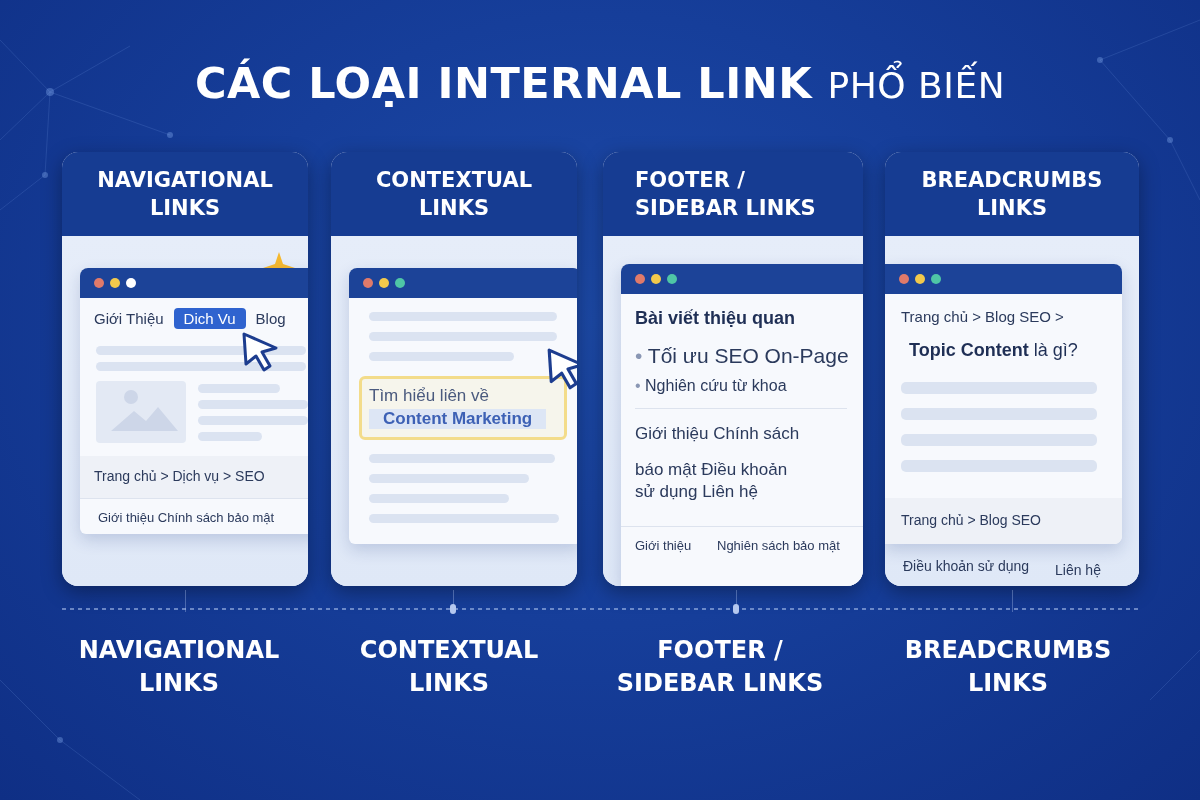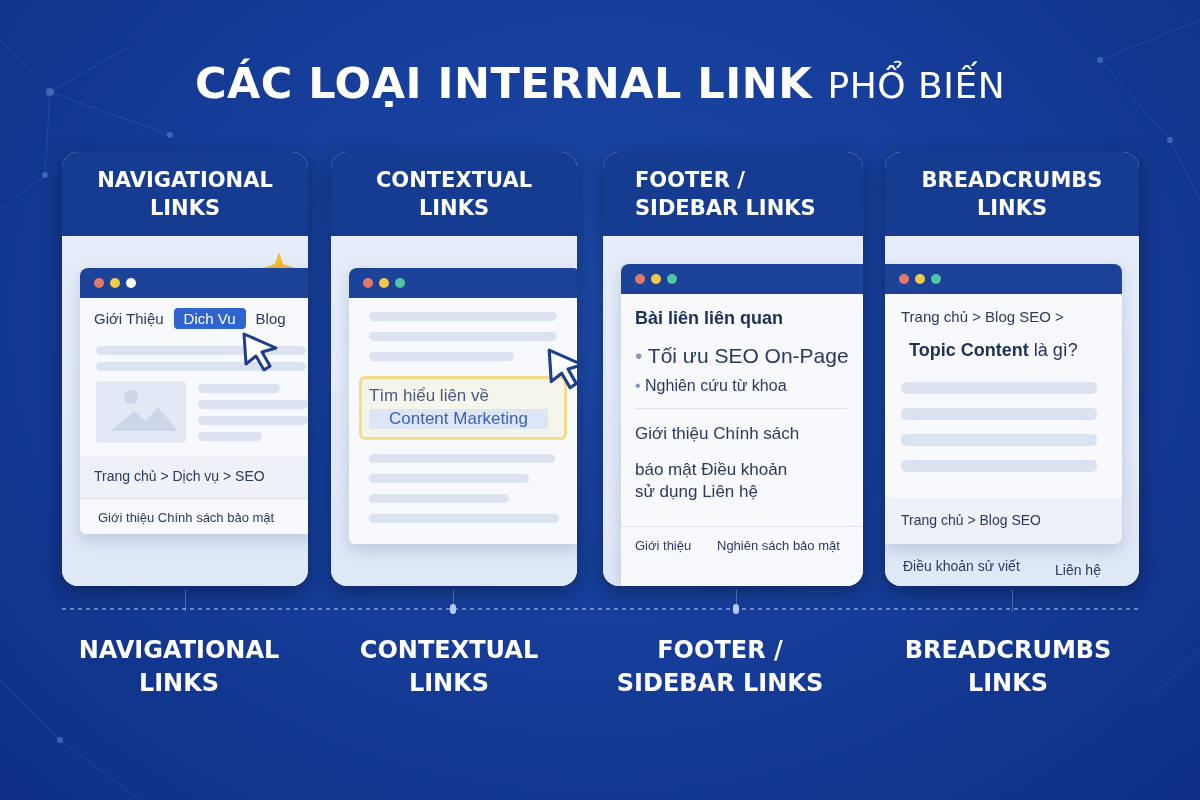--- a/index.html
+++ b/index.html
@@ -149,21 +149,21 @@
       <div class="win-bar">
         <span class="dot" style="background:#e07a6a"></span>
         <span class="dot" style="background:#f2c94c"></span>
         <span class="dot" style="background:#4fc6a6"></span>
       </div>
       <div class="line" style="left:20px; top:44px; width:188px;"></div>
       <div class="line" style="left:20px; top:64px; width:188px;"></div>
       <div class="line" style="left:20px; top:84px; width:145px;"></div>
       <div style="position:absolute; left:10px; top:108px; width:208px; height:64px; border:3px solid #f3dc8a; border-radius:6px; background:#f6f5ec;"></div>
       <div class="txt" style="left:20px; top:118px; font-size:17px; color:#4a5a7e;">Tìm hiểu liên về</div>
-      <div class="txt" style="left:20px; top:141px; font-size:17px; font-weight:normal; color:#3d61b5; background:#dde6f5; padding:0 20px;text-align:right;">Content Marketing</div>
+      <div class="txt" style="left:20px; top:141px; font-size:17px; font-weight:bold; color:#3d61b5; background:#dde6f5; padding:0 14px;text-align:right;">Content Marketing</div>
       <div class="line" style="left:20px; top:186px; width:186px;"></div>
       <div class="line" style="left:20px; top:206px; width:160px;"></div>
       <div class="line" style="left:20px; top:226px; width:140px;"></div>
       <div class="line" style="left:20px; top:246px; width:190px;"></div>
     </div>
     <svg style="position:absolute;left:214px;top:110px;" width="46" height="46" viewBox="0 0 44 44">
       <path d="M4 4 L36 18 L22 22 L30 36 L24 40 L16 26 L6 34 Z" fill="#fff" stroke="#1d3d8f" stroke-width="3" stroke-linejoin="round"></path>
     </svg>
   </div>
 </div>
@@ -175,21 +175,21 @@
     <div>SIDEBAR LINKS</div>
       </div>
   </div>
   <div class="card-body">
     <div class="win" style="left:18px; top:28px; width:242px; height:322px; border-radius:8px 0 0 0;">
       <div class="win-bar">
         <span class="dot" style="background:#e07a6a"></span>
         <span class="dot" style="background:#f2c94c"></span>
         <span class="dot" style="background:#4fc6a6"></span>
       </div>
-      <div class="txt" style="left:14px; top:44px; font-size:18px; font-weight:bold; color:#1f2f55;">Bài liên liên quan</div>
+      <div class="txt" style="left:14px; top:44px; font-size:18px; font-weight:bold; color:#1f2f55;">Bài viết thiệu quan</div>
       <div class="txt" style="left:14px; top:80px; font-size:21px;"><span style="color:#8a97b4;">•</span> <span>Tối ưu SEO On-Page</span></div>
       <div class="txt" style="left:14px; top:113px; font-size:16px;"><span style="color:#8a97b4;">•</span> <span>Nghiên cứu từ khoa</span></div>
       <div class="sep" style="left:14px; top:144px; width:212px;"></div>
       <div class="txt" style="left:14px; top:160px; font-size:17px;">Giới thiệu   Chính sách</div>
       <div class="txt" style="left:14px; top:189px; font-size:17px;margin-top:7px;">báo mật   Điều khoản</div>
       <div class="txt" style="left:14px; top:218px; font-size:17px;">sử dụng   Liên hệ</div>
       <div class="sep" style="left:0; top:262px; width:242px;"></div>
       <div class="txt small" style="left:14px; top:274px;">Giới thiệu</div>
       <div class="txt small" style="left:96px; top:274px;">Nghiên sách bảo mật</div>
     </div>
@@ -212,21 +212,21 @@
       </div>
       <div class="txt" style="left:16px; top:44px; font-size:15px;">Trang chủ  &gt;  Blog SEO  &gt;</div>
       <div class="txt" style="left:24px; top:76px; font-size:18px; color:#1f2f55;"><b>Topic Content</b><span> là gì?</span></div>
       <div class="line" style="left:16px; top:118px; width:196px; height:12px;"></div>
       <div class="line" style="left:16px; top:144px; width:196px; height:12px;"></div>
       <div class="line" style="left:16px; top:170px; width:196px; height:12px;"></div>
       <div class="line" style="left:16px; top:196px; width:196px; height:12px;"></div>
       <div class="footer-band" style="left:0; top:234px; width:237px; height:46px;"></div>
       <div class="txt small" style="left:16px; top:248px; font-size:14px;">Trang chủ  &gt;  Blog SEO</div>
     </div>
-    <div class="txt small" style="left:18px; top:322px; font-size:14px;">Điều khoản sử viết</div>
+    <div class="txt small" style="left:18px; top:322px; font-size:14px;">Điều khoản sử dụng</div>
     <div class="txt small" style="left:170px; top:326px; font-size:14px;">Liên hệ</div>
   </div>
 </div>
 
 <div class="timeline"></div>
 <div class="tick" style="left:185px;"></div>
 <div class="tick" style="left:453px;"></div>
 <div class="tick" style="left:736px;"></div>
 <div class="tick" style="left:1012px;"></div>
 <div class="node" style="left:450px;"></div>

